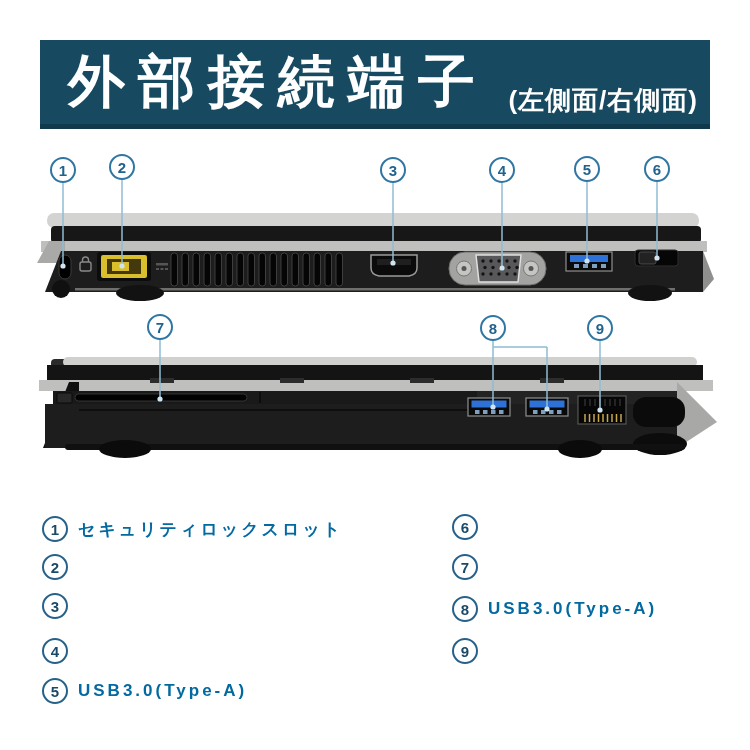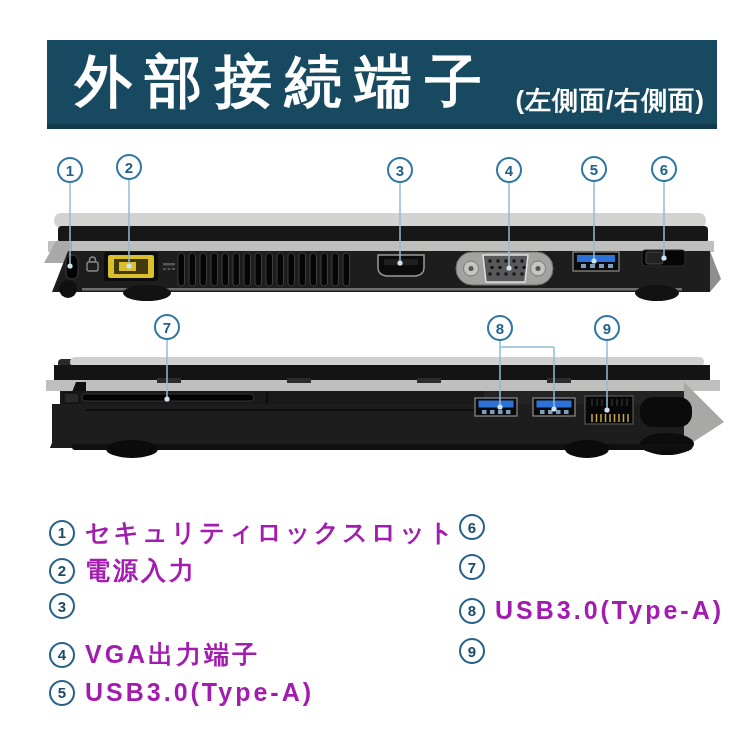--- a/index.html
+++ b/index.html
@@ -1,18 +1,18 @@
 <!DOCTYPE html>
 <html><head>
 <meta charset="utf-8">
 <style>
   html,body{margin:0;padding:0;background:#ffffff;}
   body{width:750px;height:750px;position:relative;overflow:hidden;
        font-family:"Liberation Sans","DejaVu Sans",sans-serif;}
-  .page{position:absolute;inset:0;margin-left:7px;}
+  .page{position:absolute;inset:0;}
 
   
   .banner{position:absolute;left:40px;top:40px;width:670px;height:84px;
           background:#174a61;border-bottom:5px solid #11394c;}
   .banner-title{position:absolute;left:28px;top:50%;transform:translateY(-50%);
           color:#ffffff;font-size:57px;font-weight:700;letter-spacing:13px;white-space:nowrap;}
   .banner-subtitle{position:absolute;right:12px;bottom:6px;color:#ffffff;
           font-size:26px;font-weight:700;letter-spacing:1px;white-space:nowrap;}
 
   
@@ -23,21 +23,21 @@
   .callout{position:absolute;width:26px;height:26px;box-sizing:border-box;
            border:2px solid #2f76a3;border-radius:50%;background:#ffffff;
            display:flex;align-items:center;justify-content:center;
            color:#21638c;font-size:15px;font-weight:700;z-index:3;}
 
   
   .legend-row{position:absolute;display:flex;align-items:center;gap:10px;z-index:3;}
   .num-circle{width:26px;height:26px;box-sizing:border-box;border:2px solid #27618a;
            border-radius:50%;display:flex;align-items:center;justify-content:center;
            color:#1b4a68;font-size:15px;font-weight:700;flex:0 0 auto;}
-  .legend-label{color:#a21caf;font-size:25px;font-weight:700;letter-spacing:3px;white-space:nowrap;}
+  .legend-label{color:#0369a1;font-size:17px;font-weight:700;letter-spacing:3px;white-space:nowrap;}
 </style>
 </head>
 <body>
 
 <div class="page">
 
   <header class="banner">
     <span class="banner-title">外部接続端子</span>
     <span class="banner-subtitle">(左側面/右側面)</span>
   </header>
@@ -238,28 +238,26 @@
   <div class="callout" style="left:147px;top:314px;">7</div>
   <div class="callout" style="left:480px;top:315px;">8</div>
   <div class="callout" style="left:587px;top:315px;">9</div>
 
   <div class="legend-row" style="left:42px;top:516px;">
     <span class="num-circle">1</span>
     <span class="legend-label">セキュリティロックスロット</span>
   </div>
   <div class="legend-row" style="left:42px;top:554px;">
     <span class="num-circle">2</span>
-    <span class="legend-label">電源入力</span>
   </div>
   <div class="legend-row" style="left:42px;top:593px;">
     <span class="num-circle">3</span>
   </div>
   <div class="legend-row" style="left:42px;top:638px;">
     <span class="num-circle">4</span>
-    <span class="legend-label">VGA出力端子</span>
   </div>
   <div class="legend-row" style="left:42px;top:678px;">
     <span class="num-circle">5</span>
     <span class="legend-label">USB3.0(Type-A)</span>
   </div>
 
   <div class="legend-row" style="left:452px;top:514px;">
     <span class="num-circle">6</span>
   </div>
   <div class="legend-row" style="left:452px;top:554px;">

